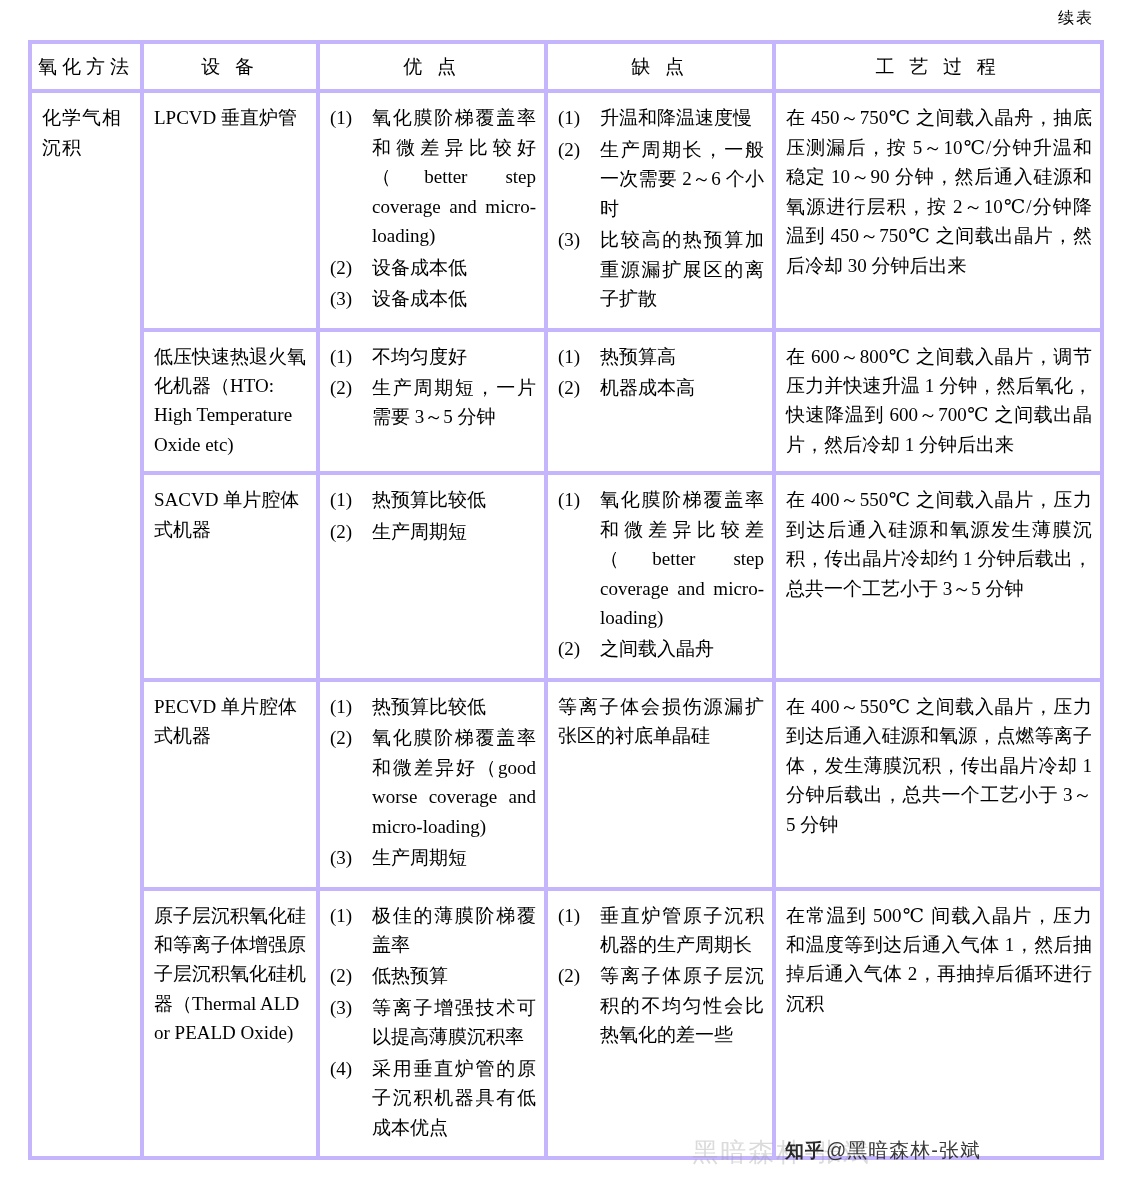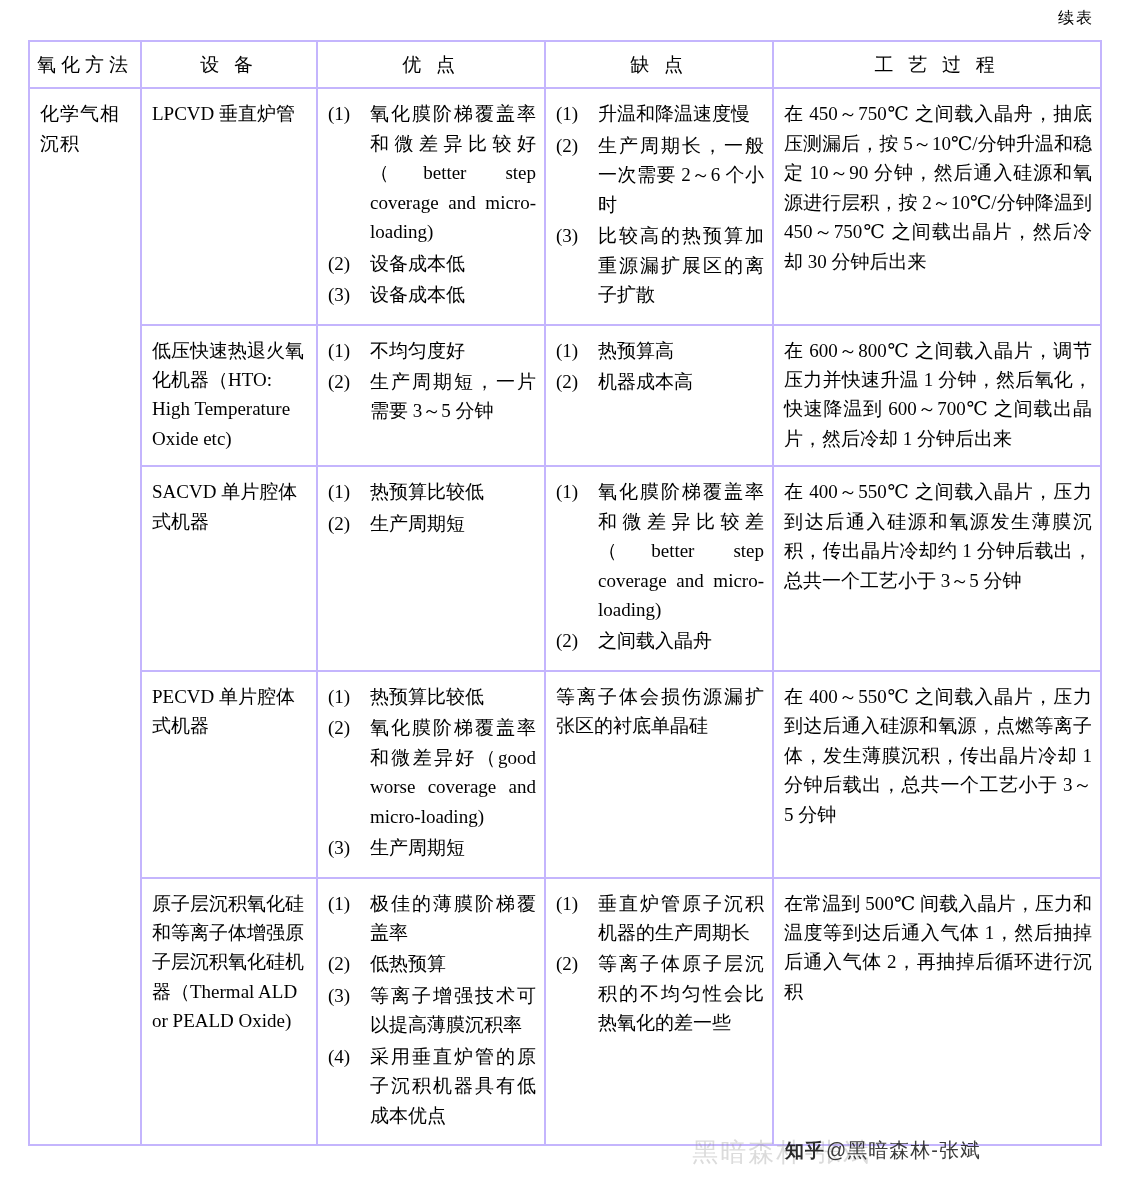--- a/index.html
+++ b/index.html
@@ -28,21 +28,21 @@
     letter-spacing: 2px;
     padding: 8px 6px 6px 0;
     height: 26px;
   }
   table.main {
     width: 1072px;
     border-collapse: collapse;
     table-layout: fixed;
   }
   table.main td, table.main th {
-    border: 2px solid #c4b5fd;
+    border: 4px solid #c4b5fd;
     vertical-align: top;
     padding: 10px 8px 12px 10px;
     font-size: 19px;
     line-height: 1.55;
     font-weight: normal;
   }
   table.main thead th {
     text-align: center;
     vertical-align: middle;
     padding: 8px 4px;

